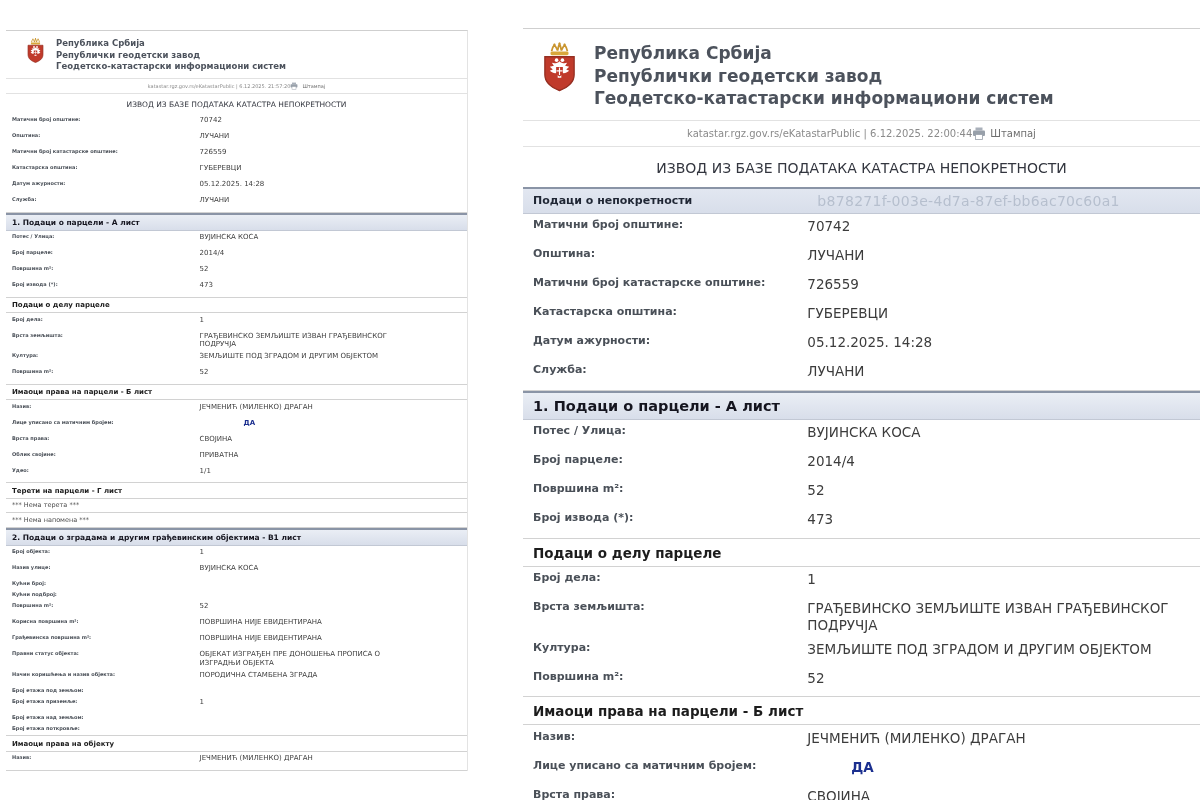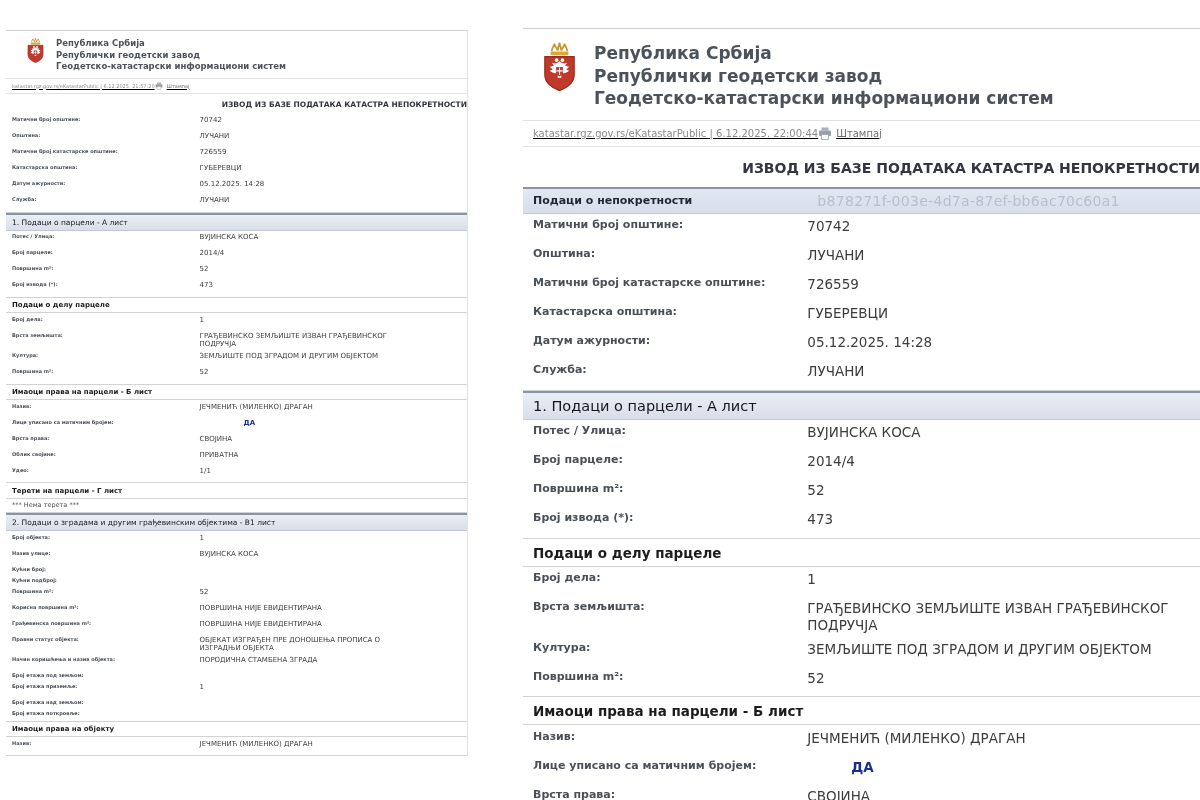--- a/index.html
+++ b/index.html
@@ -21,45 +21,45 @@
     --lfs:11px;--vfs:13.5px;--rowpad:3.5px 0;--rowh:22px;--rowhe:22px;--vmax:420px;
     --bandfs:14.5px;--bandpad:5px 10px;--subfs:13.5px;--subpad:6px 10px 5px 10px;
     --notefs:12.5px;--notepad:4px 10px 5px 10px;--ffs:13px;}
 
   .doc-header{display:flex;align-items:flex-start;padding:var(--hpad);}
   .logo{width:var(--logo-w);height:var(--logo-h);flex:0 0 auto;margin-right:12px;}
   .doc.small .logo{margin-right:9px;}
   .header-text{padding-top:1px;}
   .header-line{font-size:var(--hfs);line-height:var(--hlh);font-weight:bold;color:#4c525c;}
 
-  .urlbar{display:flex;justify-content:flex-start;align-items:center;
-    border-top:1px solid #e2e2e2;border-bottom:1px solid #e2e2e2;padding:var(--upad);text-decoration:underline;}
+  .urlbar{display:flex;justify-content:center;align-items:center;
+    border-top:1px solid #e2e2e2;border-bottom:1px solid #e2e2e2;padding:var(--upad);}
   .url{font-size:var(--ufs);color:#8a8a8a;}
   .print{display:flex;align-items:center;gap:4px;font-size:var(--ufs);color:#6e6e6e;cursor:pointer;}
   .doc.small .print svg{width:8px;height:8px;}
   .doc.large .print svg{width:14px;height:13px;}
 
-  .title{text-align:right;font-weight:bold;color:#33363f;font-size:var(--tfs);padding:var(--tpad);}
+  .title{text-align:center;font-weight:normal;color:#33363f;font-size:var(--tfs);padding:var(--tpad);}
 
   .block{border-bottom:1px solid #d2d2d2;}
   .pband{display:flex;align-items:center;min-height:var(--pbh);
     background:linear-gradient(180deg,#e2e7f1 0%,#d8deea 100%);
     border-top:2px solid #8a94a6;border-bottom:1px solid #c2c8d4;}
   .pband-label{width:42%;padding-left:var(--pad-x);font-size:var(--pblfs);font-weight:bold;color:#1f2634;}
   .pband-value{font-size:var(--uufs);color:#b6bfce;letter-spacing:.3px;}
 
   .rows{padding:1px 0;}
   .row{display:flex;align-items:flex-start;min-height:var(--rowh);padding:var(--rowpad);}
   .row.empty{min-height:var(--rowhe);}
   .flabel{width:42%;flex:0 0 42%;padding-left:var(--pad-x);font-size:var(--lfs);
     font-weight:bold;color:#4a5058;line-height:1.35;box-sizing:border-box;}
   .fvalue{font-size:var(--vfs);color:#3c3c3c;line-height:1.25;max-width:var(--vmax);}
   .fvalue.strong{color:#1b2f8f;font-weight:bold;padding-left:44px;}
 
-  .band{display:flex;align-items:center;min-height:var(--pbh);font-size:var(--bandfs);font-weight:normal;color:#15151f;
+  .band{display:flex;align-items:center;min-height:var(--pbh);font-size:var(--bandfs);font-weight:bold;color:#15151f;
     padding:var(--bandpad);background:linear-gradient(180deg,#eaeef5 0%,#d8deea 100%);
     border-top:2px solid #8a94a6;border-bottom:1px solid #c2c8d4;box-sizing:border-box;}
   .subheader{font-size:var(--subfs);font-weight:bold;color:#1c1c1c;padding:var(--subpad);}
   .note{font-size:var(--notefs);color:#4a4a4a;padding:var(--notepad);}
 </style>
 </head>
 <body>
 
 <div class="stage">
   <div class="doc small">
@@ -177,20 +177,21 @@
           <span class="flabel">Облик својине:</span>
           <span class="fvalue">ПРИВАТНА</span>
         </div>
         <div class="row">
           <span class="flabel">Удео:</span>
           <span class="fvalue">1/1</span>
         </div>
       </div>
       <div class="subheader block">Терети на парцели - Г лист</div>
       <div class="note block">*** Нема терета ***</div>
+      <div class="note block">*** Нема напомена ***</div>
       <div class="band block">2. Подаци о зградама и другим грађевинским објектима - В1 лист</div>
       <div class="rows block">
         <div class="row">
           <span class="flabel">Број објекта:</span>
           <span class="fvalue">1</span>
         </div>
         <div class="row">
           <span class="flabel">Назив улице:</span>
           <span class="fvalue">ВУЈИНСКА КОСА</span>
         </div>

